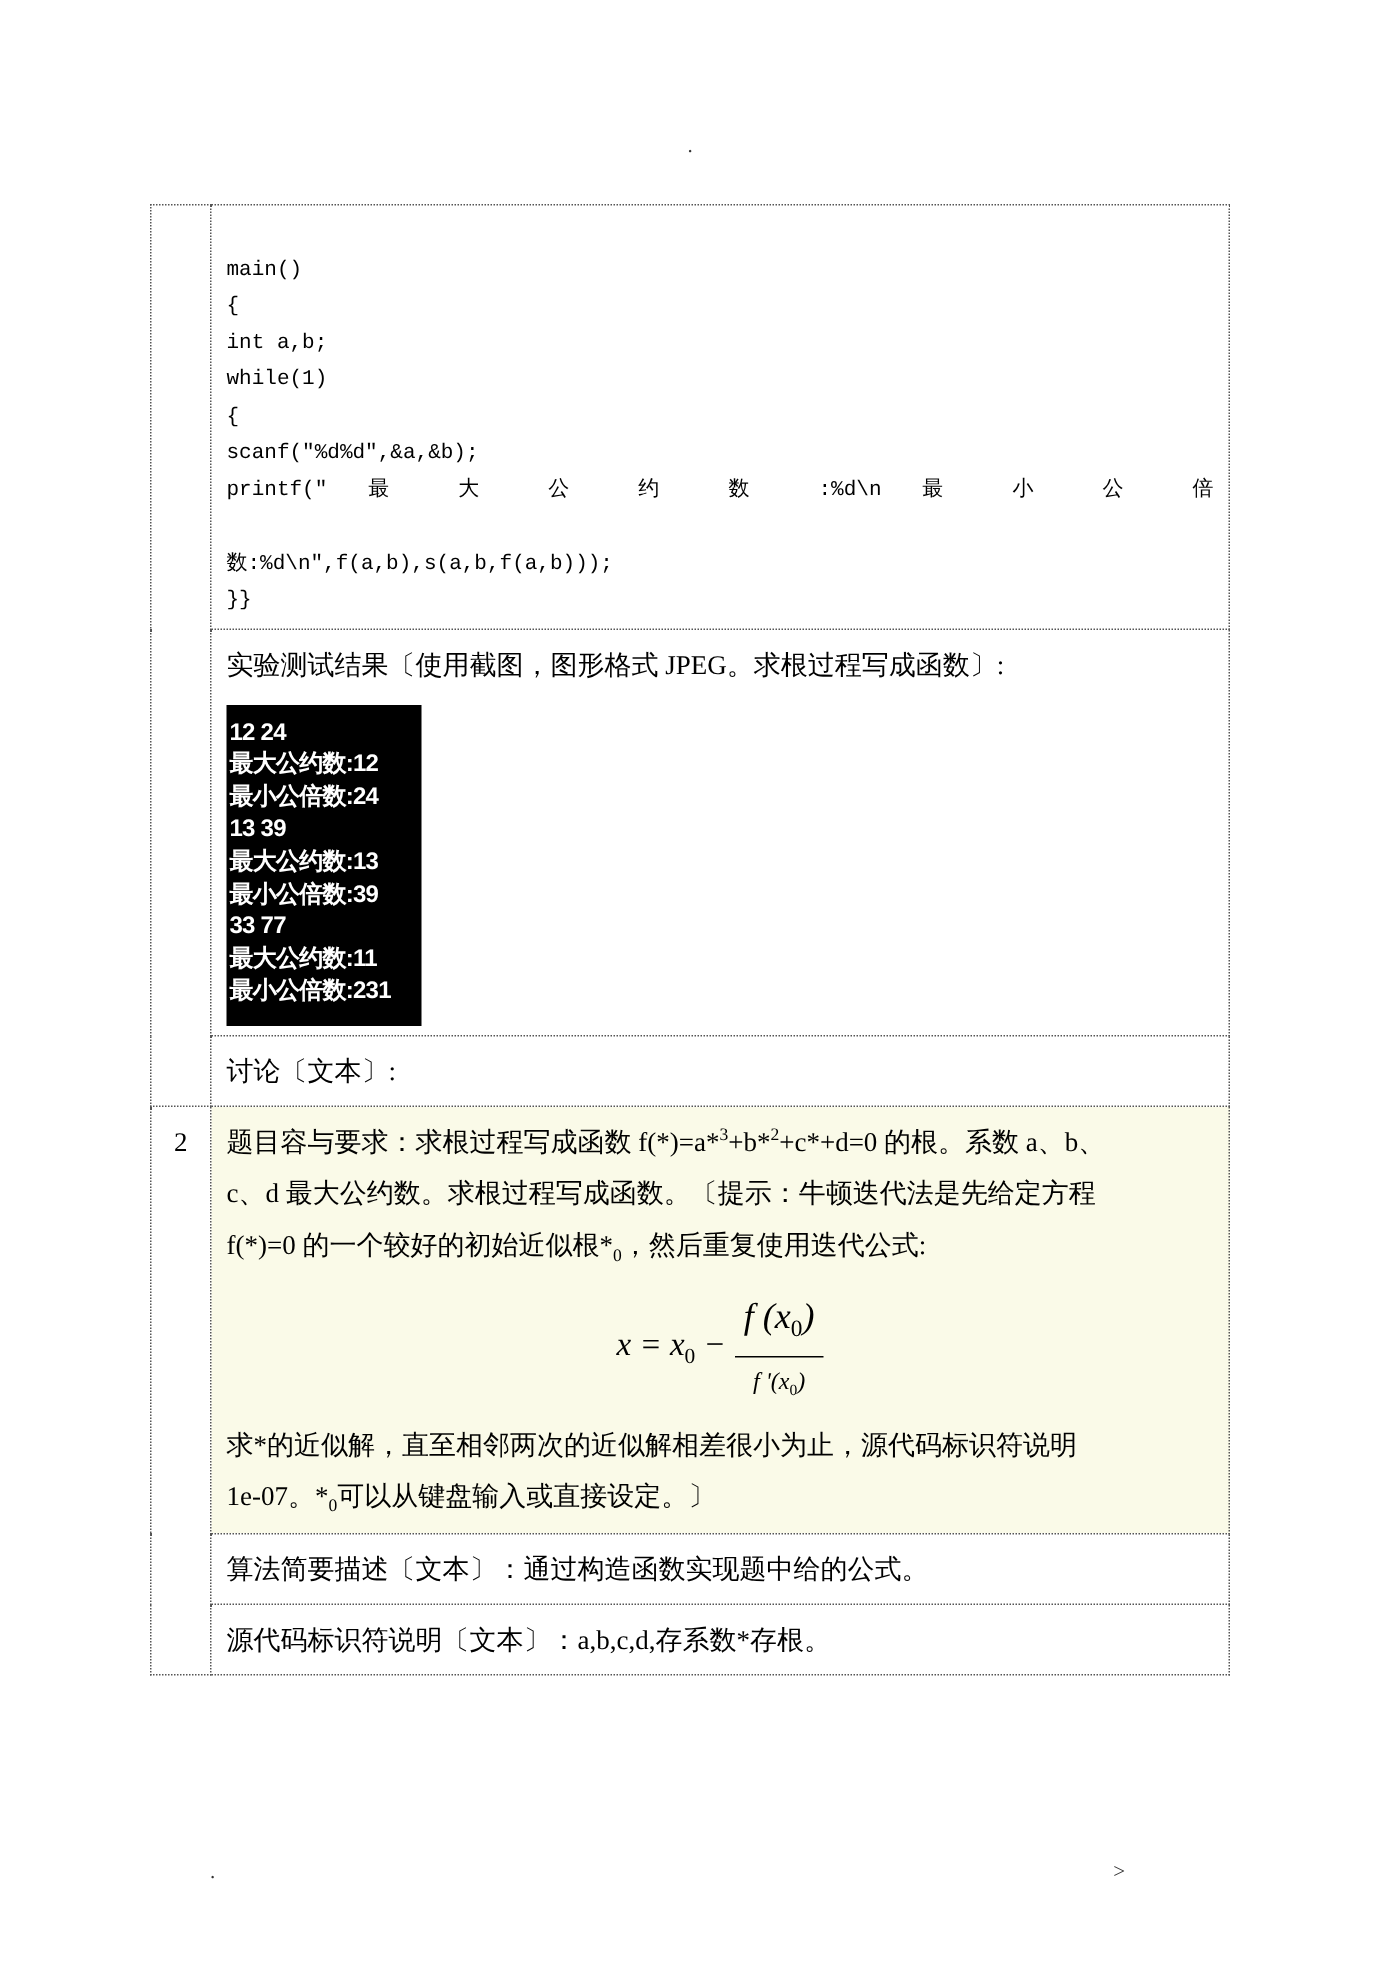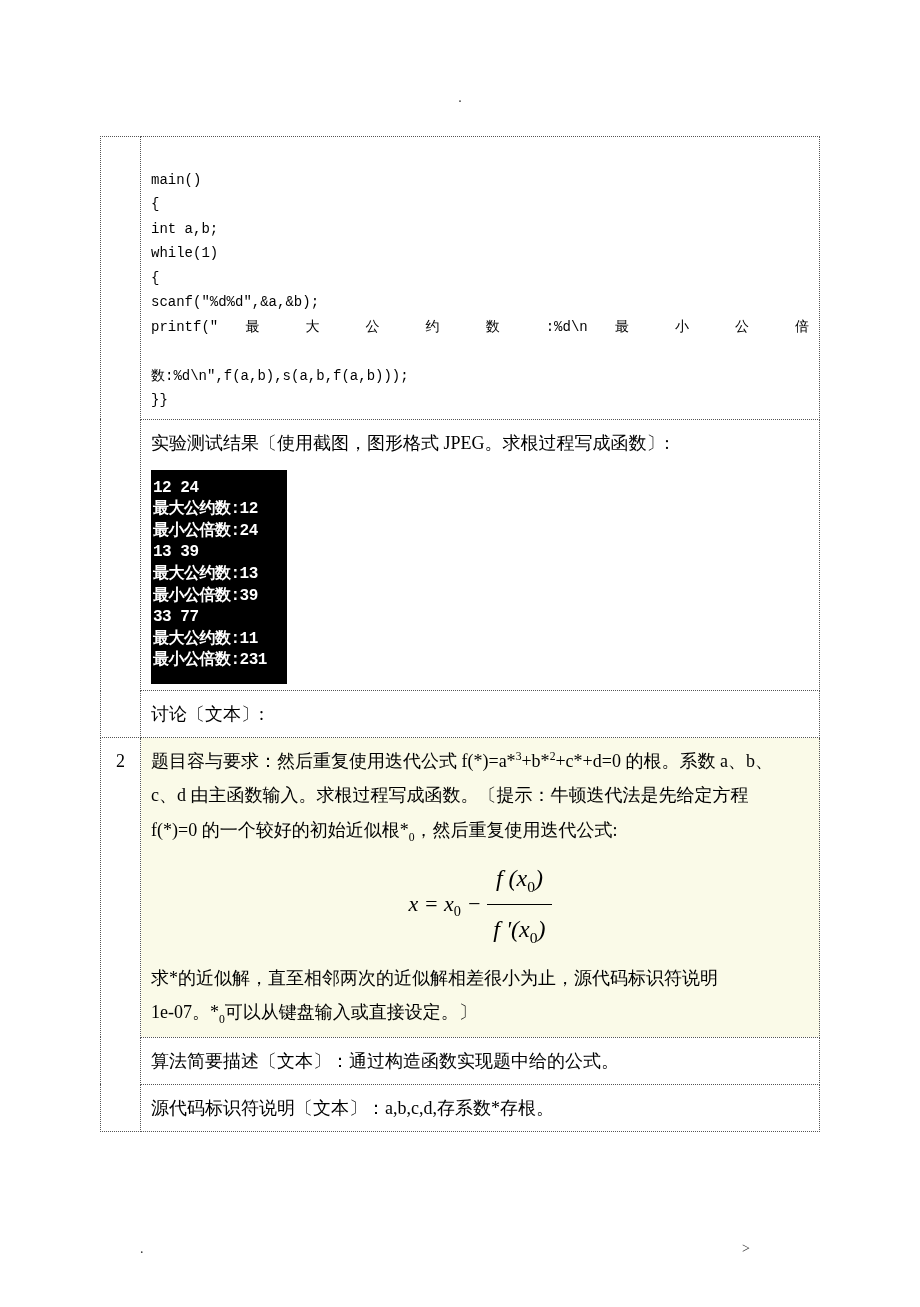--- a/index.html
+++ b/index.html
@@ -44,21 +44,21 @@
   }
   .printf-line {
     display: block;
     text-align: justify;
     text-align-last: justify;
   }
   .terminal {
     display: inline-block;
     background: #000;
     color: #fff;
-    font-family: Liberation Mono, monospace;
+    font-family: Liberation Sans, sans-serif;
     font-size: 16px;
     font-weight: bold;
     line-height: 1.35;
     padding: 8px 20px 12px 2px;
     white-space: pre;
     margin-top: 10px;
     letter-spacing: -0.5px;
   }
   .highlight {
     background: #fafae8;
@@ -89,22 +89,21 @@
   }
   .frac .num {
     display: block;
     border-bottom: 1.5px solid #000;
     padding: 0 6px 2px 6px;
     font-size: 24px;
   }
   .frac .den {
     display: block;
     padding: 2px 6px 0 6px;
-    font-size: 24px;
-    text-align: right;
+    font-size: 16px;
   }
   sub { font-size: 0.65em; vertical-align: sub; font-style: normal;}
   sup { font-size: 0.65em; vertical-align: super; }
   .footer {
     position: absolute;
     bottom: 50px;
     left: 0; right: 0;
     display: flex;
     justify-content: space-between;
     padding: 0 170px 0 140px;
@@ -156,22 +155,22 @@
       </td>
     </tr>
 
     <tr>
       <td>讨论〔文本〕:</td>
     </tr>
 
     <tr>
       <td rowspan="3" style="text-align:center;">2</td>
       <td class="highlight">
-        <span class="highlight-row"><span>题目容与要求：然后重复使用迭代公式 f(*)=a*</span><sup>3</sup><span>+b*</span><sup>2</sup><span>+c*+d=0 的根。系数 a、b、</span></span><br>
-        <span class="highlight-row">c、d 由主函数输入。求根过程写成函数。〔提示：牛顿迭代法是先给定方程</span><br>
+        <span class="highlight-row"><span>题目容与要求：求根过程写成函数 f(*)=a*</span><sup>3</sup><span>+b*</span><sup>2</sup><span>+c*+d=0 的根。系数 a、b、</span></span><br>
+        <span class="highlight-row">c、d 最大公约数。求根过程写成函数。〔提示：牛顿迭代法是先给定方程</span><br>
         <span class="highlight-row"><span>f(*)=0 的一个较好的初始近似根*</span><sub>0</sub><span>，然后重复使用迭代公式:</span></span>
         <div class="formula-wrap">
           <span class="formula-block">
             <span><span>x = x</span><sub>0</sub><span> − </span></span>
             <span class="frac">
               <span class="num"><span>f (x</span><sub>0</sub><span>)</span></span>
               <span class="den"><span>f '(x</span><sub>0</sub><span>)</span></span>
             </span>
           </span>
         </div>

